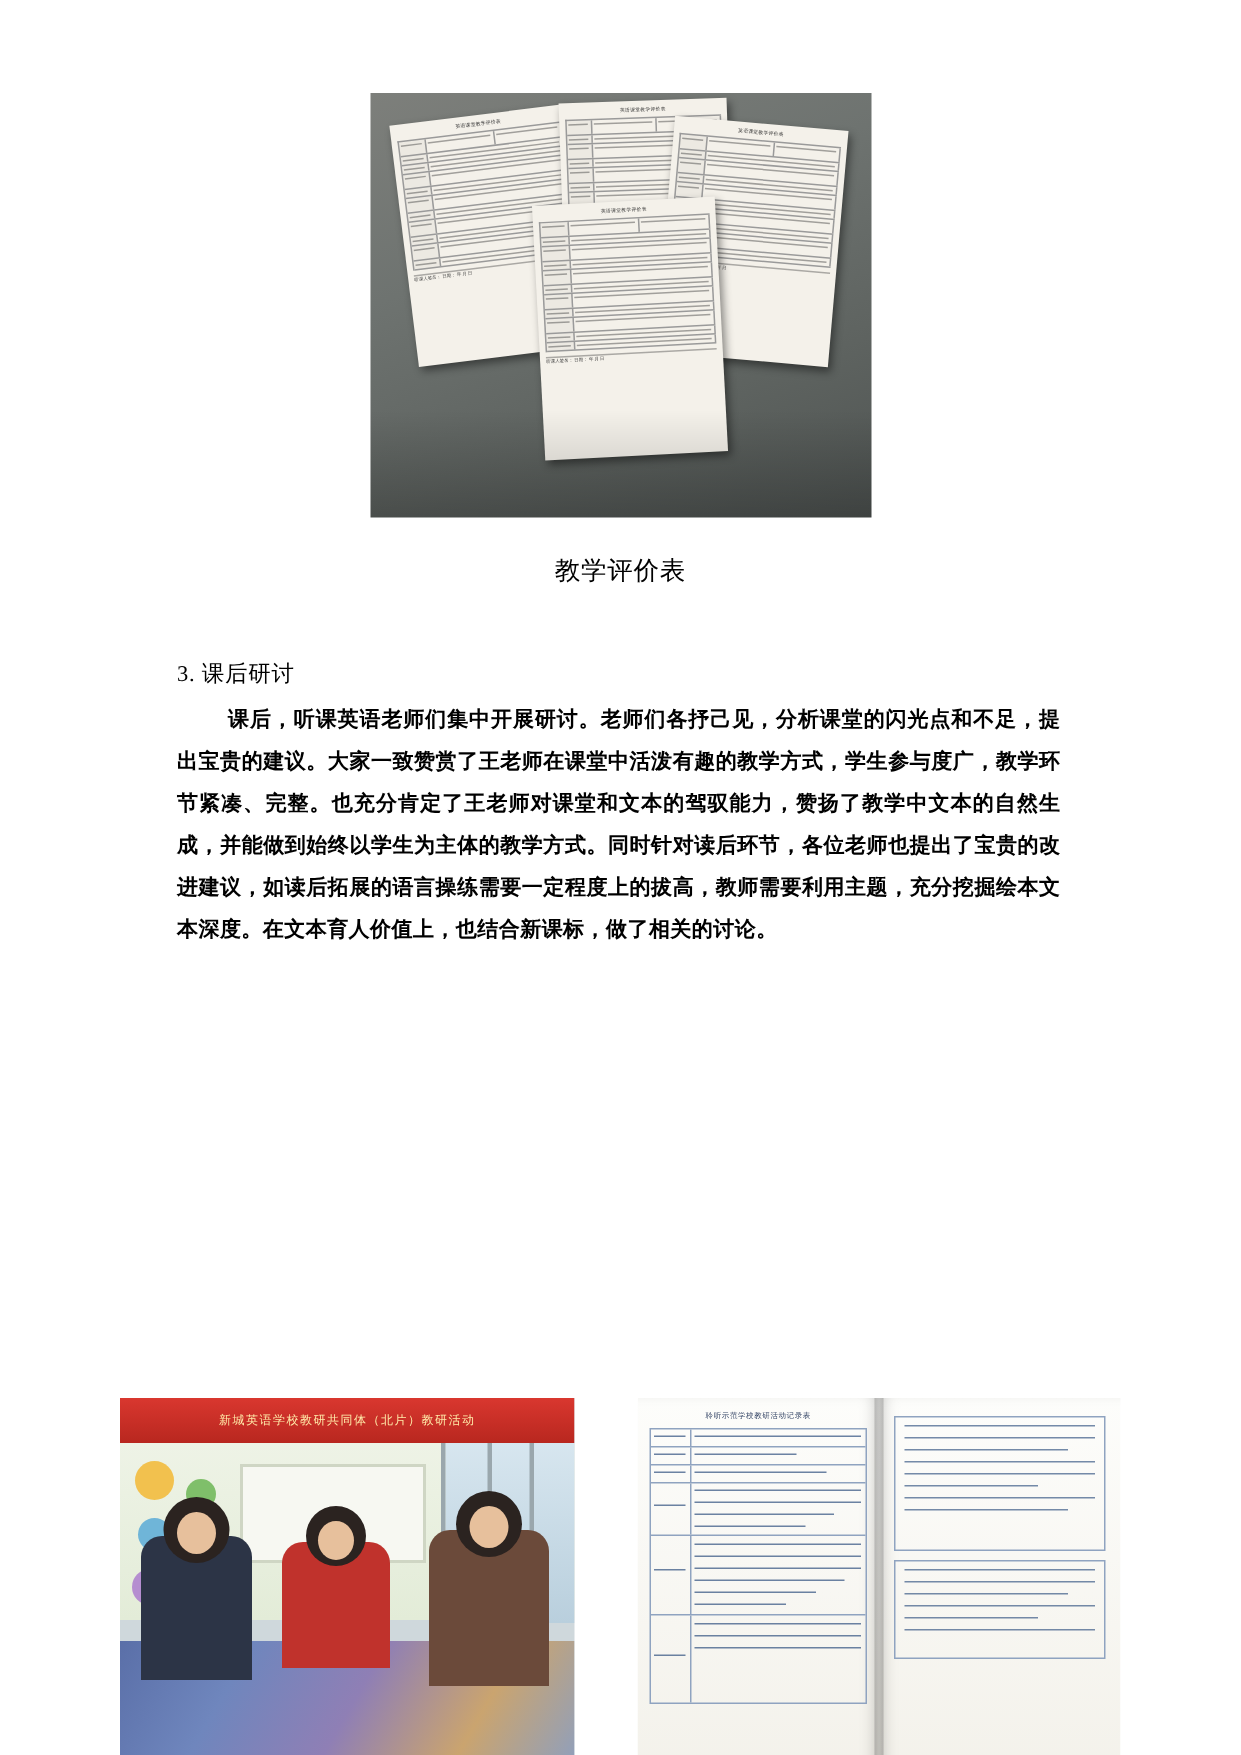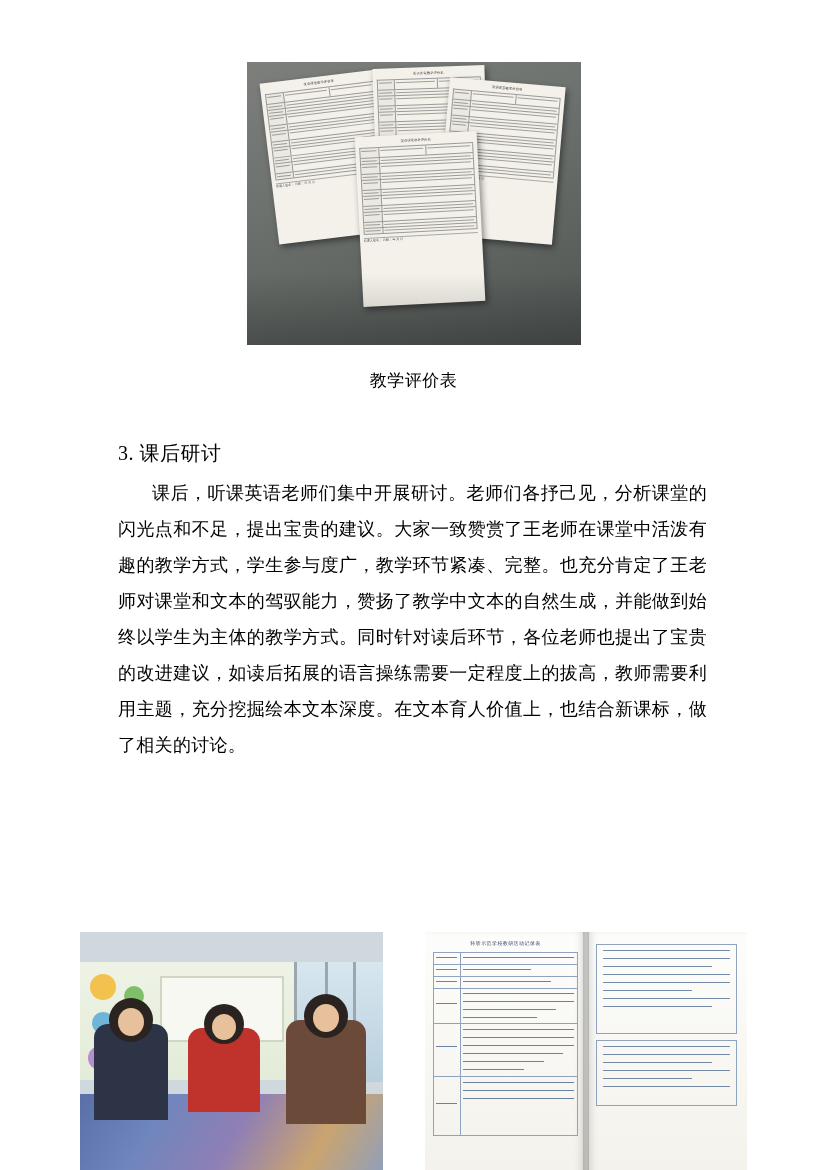--- a/index.html
+++ b/index.html
@@ -117,31 +117,32 @@
   .caption-fig1 {
     text-align: center;
     font-size: 17px;
     margin-top: 24px;
     letter-spacing: 0.5px;
     font-family: Liberation Serif, serif;
   }
 
   
   .section-heading {
-    font-size: 20px;
+    font-size: 15px;
     margin: 48px 17px 0 118px;
     letter-spacing: 0.5px;
   }
   .body-para {
-    font-size: 18px;
+    font-size: 14px;
     line-height: 2.0;
     margin: 8px 120px 0 118px;
     text-align: justify;
     text-indent: 34px;
     letter-spacing: 0.3px;
+    font-weight: bold;
   }
 
   
   .fig-row {
     position: absolute;
     left: 80px;
     top: 870px;
     width: 667px;
     display: flex;
     justify-content: space-between;
@@ -499,20 +500,21 @@
 
     <div class="photo-discussion">
       <div class="pd-wall"></div>
       <div class="pd-window"></div>
       <div class="pd-deco d1"></div>
       <div class="pd-deco d2"></div>
       <div class="pd-deco d3"></div>
       <div class="pd-deco d4"></div>
       <div class="pd-deco d5"></div>
       <div class="pd-board"></div>
+      <div class="pd-banner">新城英语学校教研共同体（北片）教研活动</div>
       <div class="pd-table"></div>
       <div class="person" id="p1">
           <span class="head"></span>
           <span class="face"></span>
         </div>
       <div class="person" id="p2">
           <span class="head"></span>
           <span class="face"></span>
         </div>
       <div class="person" id="p3">

